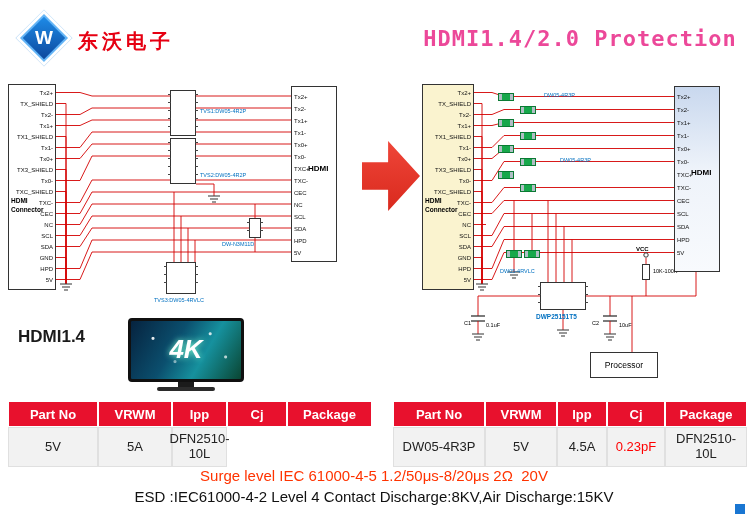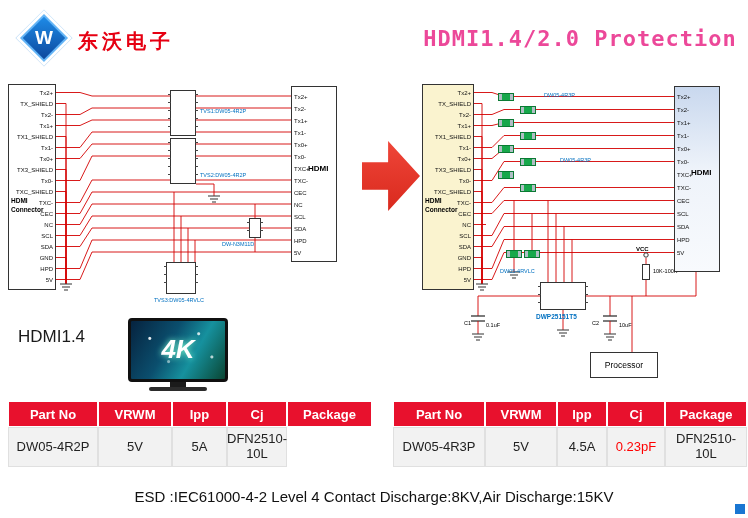--- a/index.html
+++ b/index.html
@@ -58,24 +58,24 @@
   .clbl{position:absolute;font-size:5.5px;color:#000;z-index:2;white-space:nowrap;}
   .proc{position:absolute;left:170px;top:272px;width:68px;height:26px;border:1px solid #333;background:#fff;
         display:flex;align-items:center;justify-content:center;font-size:8.5px;color:#000;z-index:2;box-sizing:border-box;}
 
   
   .big-arrow{position:absolute;left:362px;top:138px;width:58px;height:76px;
              background:linear-gradient(180deg,#f0473a,var(--arrow_red,#d8281c));
              clip-path:polygon(0 32%,45% 32%,45% 4%,100% 50%,45% 96%,45% 68%,0 68%);}
 
   
-  .caption{position:absolute;font-size:17px;color:#1a1a1a;line-height:26px;}
+  .caption{position:absolute;font-size:17px;color:#1a1a1a;line-height:26px;font-weight:bold;}
   #cap-left{left:18px;top:324px;}
   #cap-right{left:272px;top:324px;}
-  .tv{position:absolute;left:128px;top:318px;width:100px;z-index:2;border-radius:16px;}
+  .tv{position:absolute;left:128px;top:318px;width:116px;z-index:2;border-radius:16px;}
   .tv-screen{height:58px;border:3px solid #101010;border-radius:4px;box-sizing:content-box;overflow:hidden;
      background:
        radial-gradient(circle at 20% 30%, rgba(255,255,255,.9) 0 1px, transparent 2px),
        radial-gradient(circle at 72% 22%, rgba(255,255,255,.8) 0 1px, transparent 2px),
        radial-gradient(circle at 86% 62%, rgba(255,255,255,.7) 0 1px, transparent 2px),
        radial-gradient(circle at 40% 70%, rgba(255,255,255,.5) 0 1px, transparent 2px),
        linear-gradient(120deg,#06233f,#0b4f6e 40%,#16919e 65%,#0a4633);}
   .tv-4k{color:#fff;font-size:26px;font-weight:bold;font-style:italic;text-align:center;line-height:56px;
          text-shadow:0 0 6px #7fffd4;}
   .tv-neck{width:16px;height:5px;background:#1b1b1b;margin:0 auto;}
@@ -342,34 +342,34 @@
     <div class="tv-neck"></div>
     <div class="tv-base"></div>
   </div>
 
   <div class="table" id="table-left">
     <div class="th">Part No</div>
     <div class="th">VRWM</div>
     <div class="th">Ipp</div>
     <div class="th">Cj</div>
     <div class="th">Package</div>
-    <div class="td">DW05-4R2P</div>
     <div class="td">5V</div>
     <div class="td">5A</div>
     <div class="td pkg">DFN2510-10L</div>
   </div>
 
   <div class="table" id="table-right">
     <div class="th">Part No</div>
     <div class="th">VRWM</div>
     <div class="th">Ipp</div>
     <div class="th">Cj</div>
     <div class="th">Package</div>
     <div class="td">DW05-4R3P</div>
     <div class="td">5V</div>
     <div class="td">4.5A</div>
     <div class="td red">0.23pF</div>
     <div class="td pkg">DFN2510-10L</div>
   </div>
 
+  <div class="surge">Surge level IEC 61000-4-5 1.2/50μs-8/20μs 2Ω  20V</div>
   <div class="esd">ESD :IEC61000-4-2 Level 4 Contact Discharge:8KV,Air Discharge:15KV</div>
   <div class="corner"></div>
 </div>
 
 </body></html>

